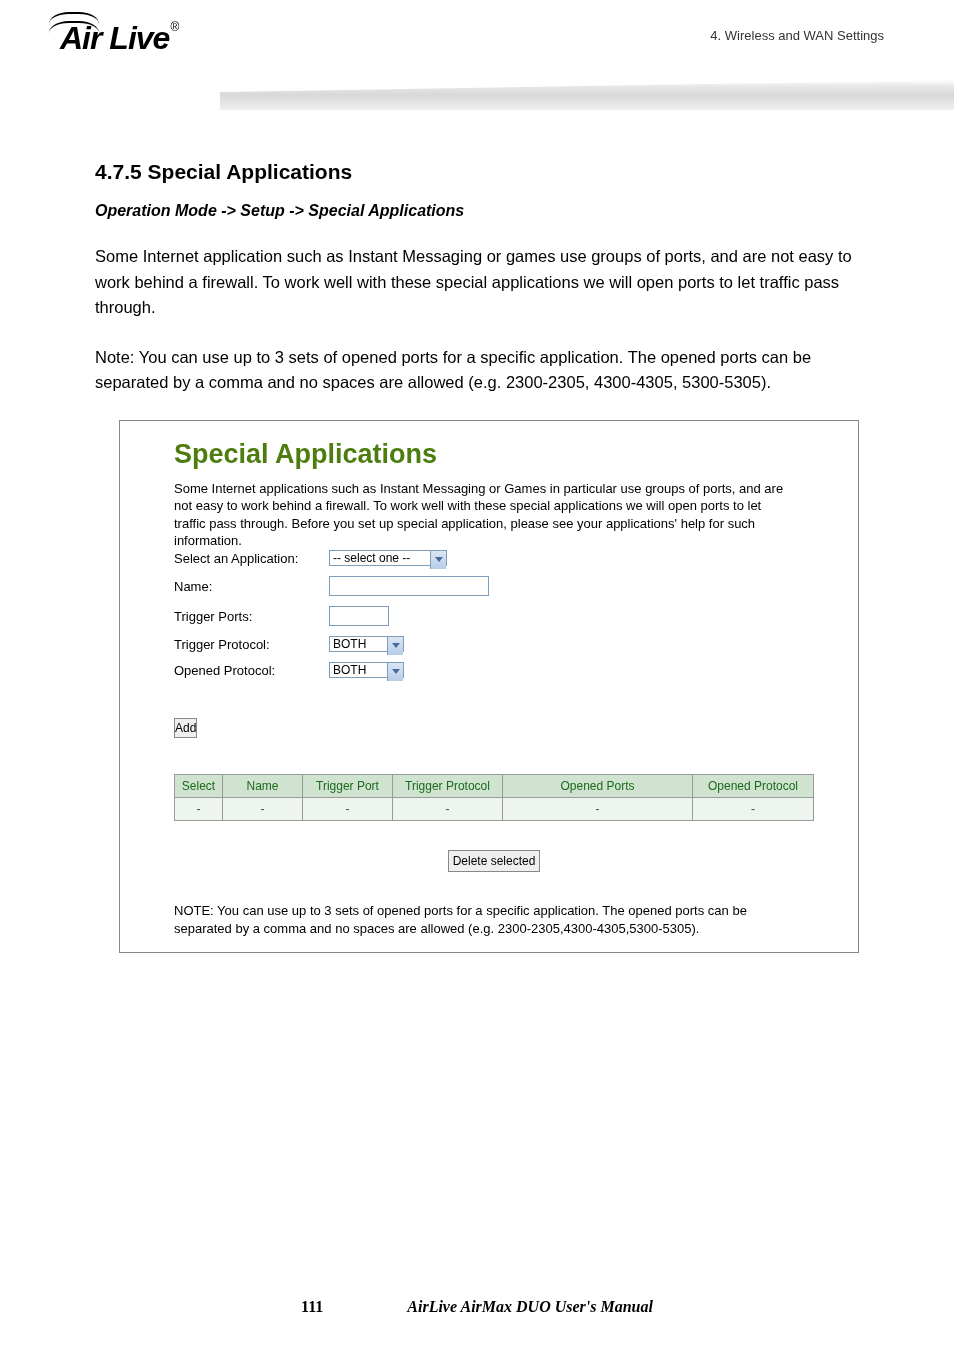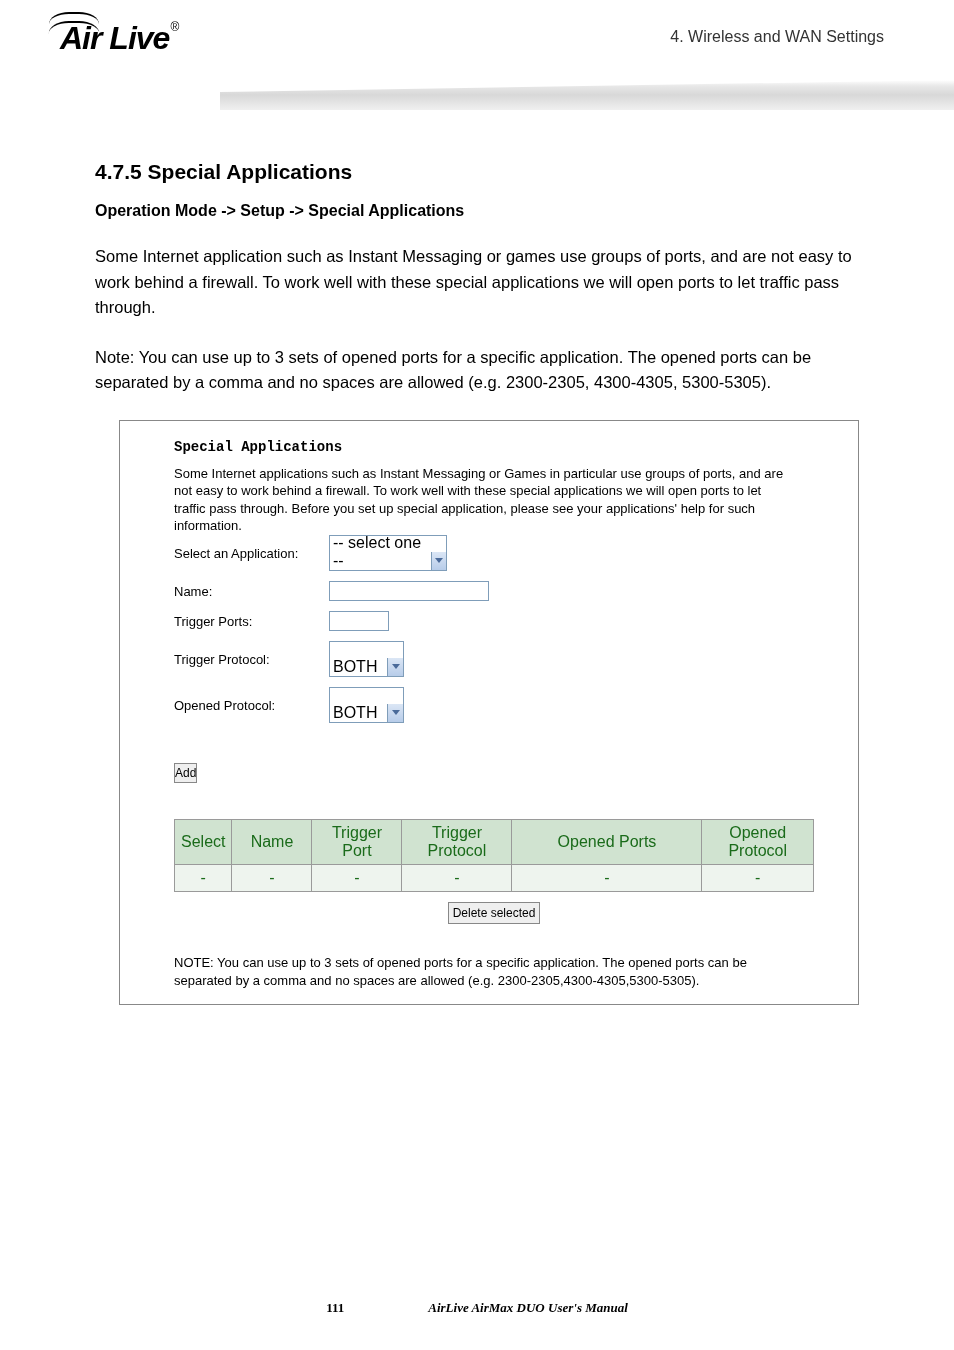--- a/index.html
+++ b/index.html
@@ -61,21 +61,21 @@
       font-size: 12px;
       vertical-align: top;
       font-style: normal;
       font-weight: normal;
       margin-left: 1px;
     }
     .header-right {
       position: absolute;
       top: 28px;
       right: 70px;
-      font-size: 16px;
+      font-size: 13px;
       color: #333;
     }
     .divider {
       position: absolute;
       top: 80px;
       left: 220px;
       right: 0;
       height: 30px;
       background: linear-gradient(to bottom, #fff 0%, #e8e8e8 20%, #d8d8d8 50%, #f0f0f0 100%);
       clip-path: polygon(0 40%, 100% 0, 100% 100%, 0 100%);
@@ -84,66 +84,66 @@
       padding: 40px 65px 0 95px;
     }
     .sec-title {
       font-size: 21px;
       font-weight: bold;
       margin-bottom: 18px;
     }
     .path {
       font-size: 16px;
       font-weight: bold;
+      font-style: italic;
       margin-bottom: 24px;
     }
     .body-p {
       font-size: 16.5px;
       line-height: 1.55;
       margin-bottom: 24px;
     }
     .screenshot-box {
       margin-top: 18px;
       margin-left: 24px;
       border: 1px solid #888;
       width: 740px;
       padding: 18px 26px 14px 54px;
       background: #fff;
       font-size: 13px;
       color: #000;
     }
     .screenshot-title {
-      font-size: 14px;
+      font-size: 27px;
       font-weight: bold;
       margin-bottom: 10px;
-      color: #000000;
-      font-family: Liberation Mono, monospace;
+      color: #4d7c0f;
     }
     .screenshot-desc {
       font-size: 13px;
       line-height: 1.35;
       color: #000;
       max-width: 620px;
     }
     .form-row {
       display: flex;
       align-items: center;
       margin-bottom: 10px;
     }
     .form-label {
       width: 155px;
       font-size: 13px;
     }
     .sel {
       border: 1px solid #7f9db9;
       background: #fff;
-      font-size: 16px;
-      height: 36px;
-      display: flex;
-      align-items: flex-end;
+      font-size: 12px;
+      height: 16px;
+      display: flex;
+      align-items: flex-start;
       padding-left: 3px;
     }
     .sel-btn {
       width: 16px;
       height: 18px;
       background: linear-gradient(#dbe6f5,#b7cce9);
       border-left: 1px solid #7f9db9;
       display: flex;
       align-items: center;
       justify-content: center;
@@ -161,22 +161,22 @@
       background: #efefef;
       font-size: 12px;
       padding: 2px 0;
       margin-top: 30px;
       margin-bottom: 36px;
       display: inline-block;
     }
     .data-table {
       border-collapse: collapse;
       width: 640px;
-      margin-bottom: 10px;
-      font-size: 16px;
+      margin-bottom: 29px;
+      font-size: 12px;
     }
     .data-table th, .data-table td {
       border: 1px solid #9a9a9a;
       padding: 4px 6px;
       text-align: center;
       color: #1a6b1a;
       background: #eef4ee;
     }
     .data-table th {
       background: #d0e3d0;
@@ -197,21 +197,21 @@
     }
     .note b { font-weight: normal; }
     .footer {
       position: absolute;
       bottom: 34px;
       left: 0;
       right: 0;
       display: flex;
       justify-content: center;
       gap: 84px;
-      font-size: 13px;
+      font-size: 16px;
     }
     .footer .pg {
       font-weight: bold;
       font-family: "Times New Roman", serif;
     }
     .footer .manual {
       font-style: italic;
       font-weight: bold;
       font-family: "Times New Roman", serif;
     }

